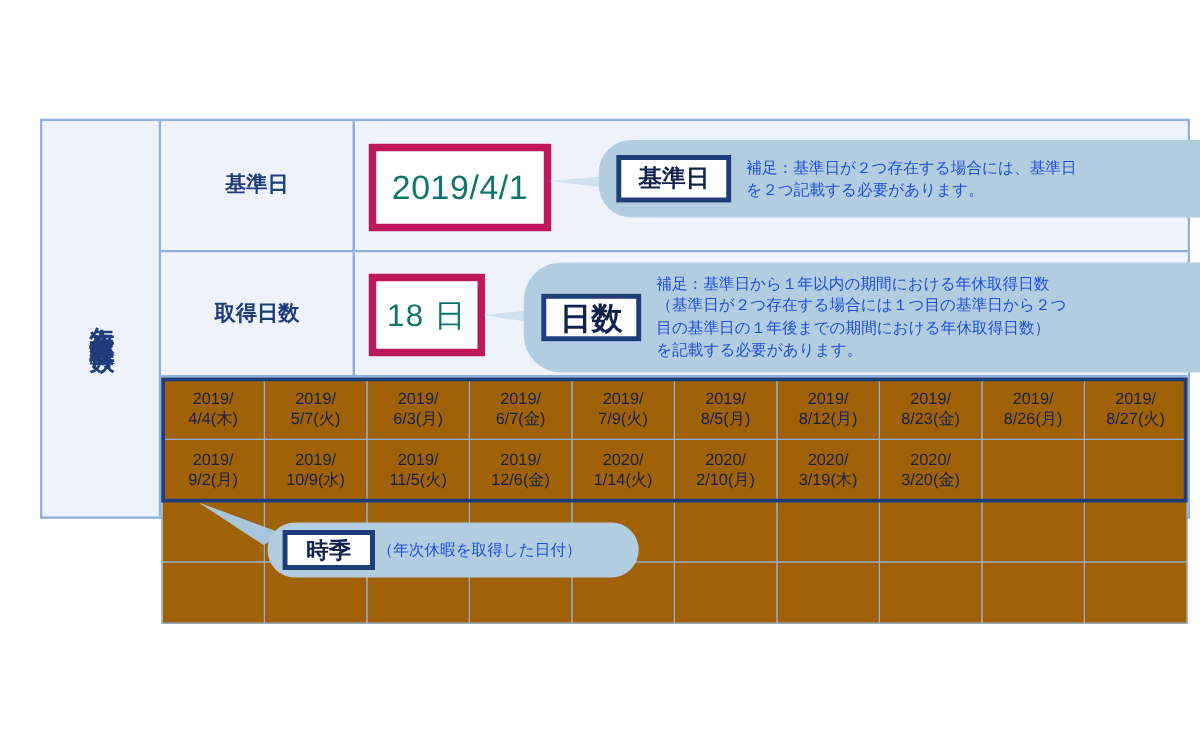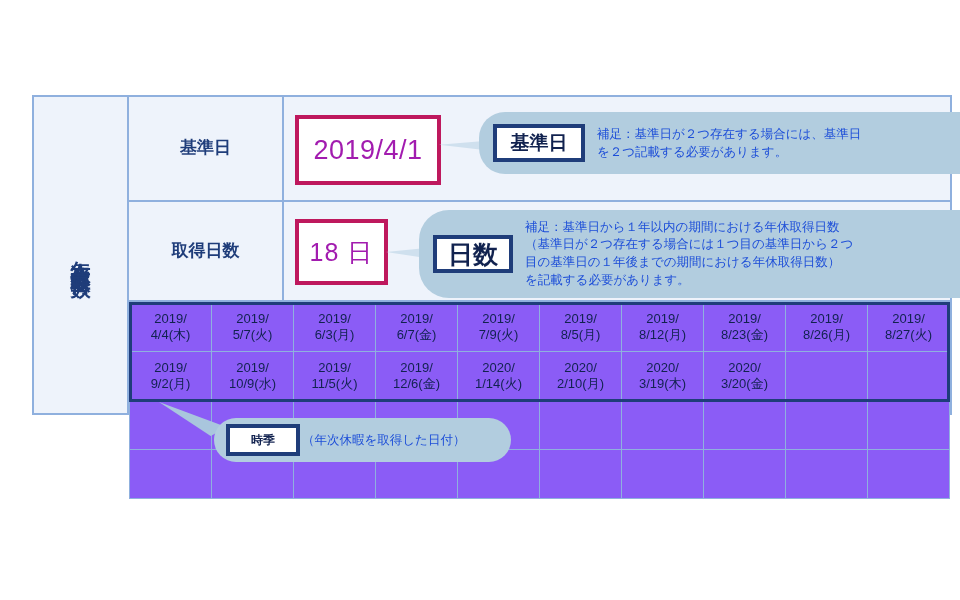--- a/index.html
+++ b/index.html
@@ -76,25 +76,25 @@
   .rowbody {
     flex: 1;
     position: relative;
     background: #eef3fb;
   }
 
   
   .valbox {
     position: absolute;
     background: #ffffff;
-    border: 4px solid #be185d;
+    border: 6px solid #be185d;
     display: flex;
     align-items: center;
     justify-content: center;
-    color: #a21caf;
+    color: #0f766e;
     font-weight: 400;
   }
   #date-value-box {
     left: 11px; top: 18px;
     width: 146px; height: 70px;
     font-size: 27px;
     letter-spacing: 0.5px;
   }
   #days-value-box {
     left: 11px; top: 17px;
@@ -172,21 +172,21 @@
     left: 0; top: 0; right: 0; bottom: 0;
   }
   table.grid {
     width: 100%;
     height: 100%;
     border-collapse: collapse;
     table-layout: fixed;
   }
   table.grid td {
     border: 1px solid #8fb0de;
-    background: #8b5cf6;
+    background: #a16207;
     text-align: center;
     vertical-align: middle;
     font-size: 13px;
     color: #11224f;
     line-height: 1.25;
     padding: 0;
   }
   table.grid tr.filled td { height: 49px; }
   table.grid tr.blank td { height: 49px; }
 
@@ -205,21 +205,21 @@
     left: 85px; top: 116px;
     width: 297px; height: 44px;
     border-radius: 22px;
     background: #b2cddf;
     display: flex;
     align-items: center;
     padding: 0 12px;
   }
   #callout-jiki .tagbox {
     width: 74px; height: 32px;
-    font-size: 12px;
+    font-size: 18px;
   }
   #callout-jiki .note {
     font-size: 12.5px;
     margin-left: 2px;
     white-space: nowrap;
   }
   #tail-jiki {
     position: absolute;
     left: 30px; top: 100px;
     width: 68px; height: 34px;

